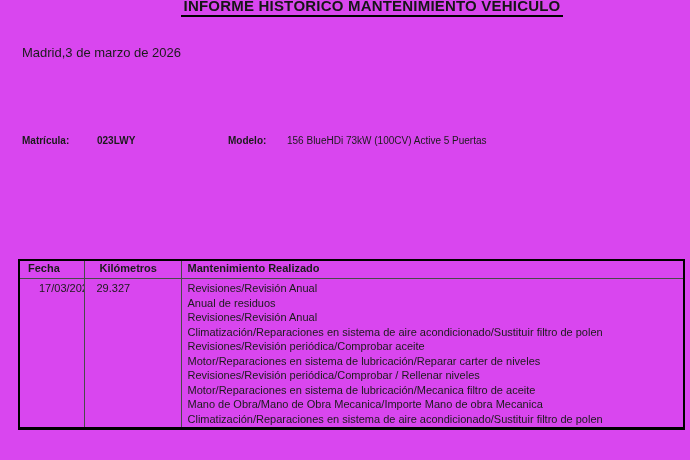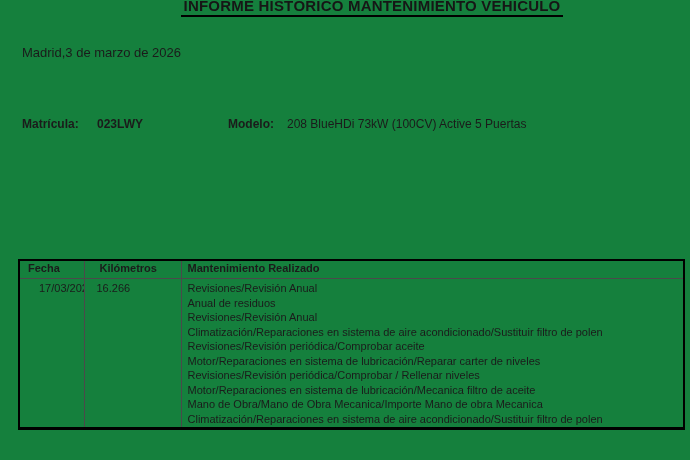--- a/index.html
+++ b/index.html
@@ -4,21 +4,21 @@
 <style>
   html, body {
     margin: 0;
     padding: 0;
     background: #ffffff;
   }
   .page {
     position: relative;
     width: 690px;
     height: 460px;
-    background: #15803d;
+    background: #d946ef;
     overflow: hidden;
     font-family: "Liberation Sans", "DejaVu Sans", sans-serif;
     color: #1b1b1b;
   }
   .title-wrap {
     position: absolute;
     top: -3px;
     left: 54px;
     right: 0;
     text-align: center;
@@ -34,22 +34,22 @@
     padding: 0 3px 1px 3px;
   }
   .date-line {
     position: absolute;
     left: 22px;
     top: 45px;
     font-size: 13px;
   }
   .fld {
     position: absolute;
-    top: 117px;
-    font-size: 12px;
+    top: 135px;
+    font-size: 10px;
     white-space: nowrap;
   }
   .fld.bold { font-weight: bold; }
   .matricula-label { left: 22px; }
   .matricula-value { left: 97px; font-weight: bold; }
   .modelo-label    { left: 228px; }
   .modelo-value    { left: 287px; }
 
   .maint-table {
     position: absolute;
@@ -97,39 +97,39 @@
 
   <div class="title-wrap">
     <span class="title">INFORME HISTÓRICO MANTENIMIENTO VEHÍCULO</span>
   </div>
 
   <div class="date-line">Madrid,3 de marzo de 2026</div>
 
   <span class="fld bold matricula-label">Matrícula:</span>
   <span class="fld matricula-value">023LWY</span>
   <span class="fld bold modelo-label">Modelo:</span>
-  <span class="fld modelo-value">208 BlueHDi 73kW (100CV) Active 5 Puertas</span>
+  <span class="fld modelo-value">156 BlueHDi 73kW (100CV) Active 5 Puertas</span>
 
   <table class="maint-table">
     <colgroup>
       <col class="c-fecha">
       <col class="c-km">
       <col class="c-mant">
     </colgroup>
     <thead>
       <tr>
         <th class="h-fecha">Fecha</th>
         <th class="h-km">Kilómetros</th>
         <th class="h-mant">Mantenimiento Realizado</th>
       </tr>
     </thead>
     <tbody>
       <tr>
         <td class="d-fecha">17/03/2023</td>
-        <td class="d-km">16.266</td>
+        <td class="d-km">29.327</td>
         <td class="d-mant">
           <div class="mant-items">
               <div>Revisiones/Revisión Anual</div>
               <div>Anual de residuos</div>
               <div>Revisiones/Revisión Anual</div>
               <div>Climatización/Reparaciones en sistema de aire acondicionado/Sustituir filtro de polen</div>
               <div>Revisiones/Revisión periódica/Comprobar aceite</div>
               <div>Motor/Reparaciones en sistema de lubricación/Reparar carter de niveles</div>
               <div>Revisiones/Revisión periódica/Comprobar / Rellenar niveles</div>
               <div>Motor/Reparaciones en sistema de lubricación/Mecanica filtro de aceite</div>

